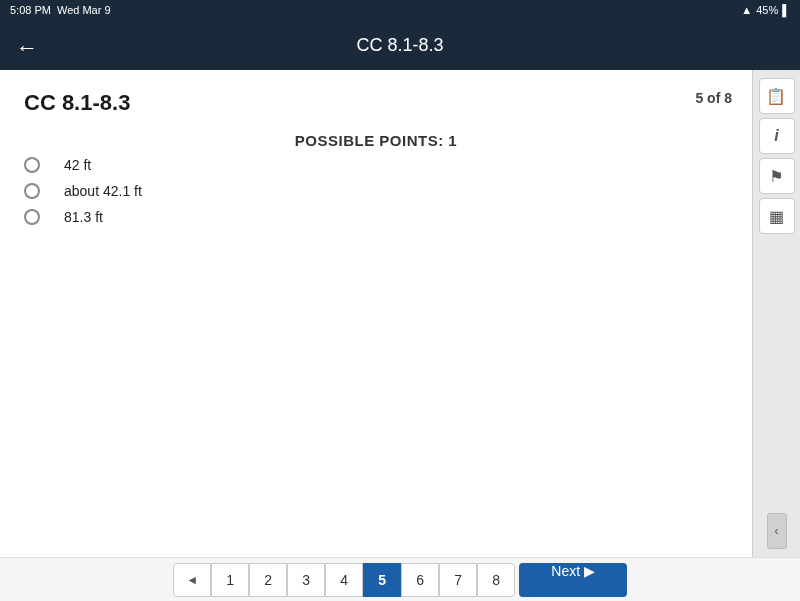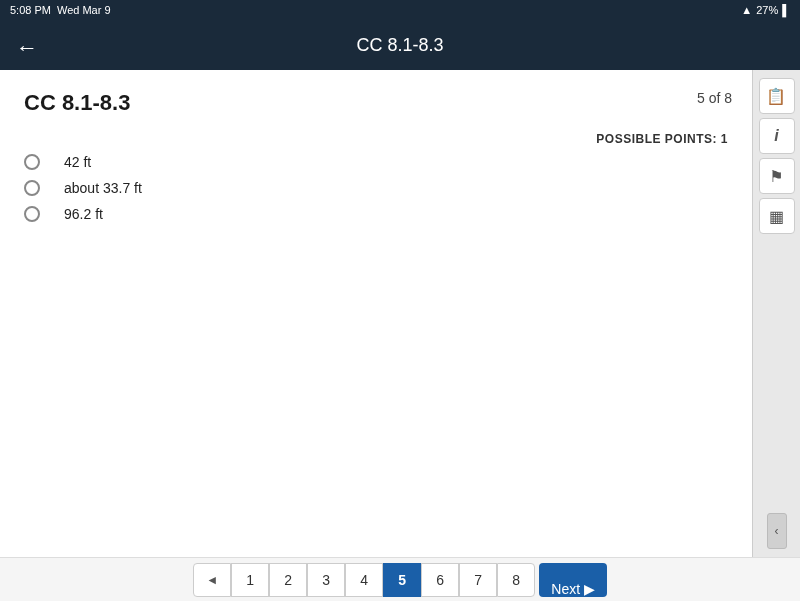--- a/index.html
+++ b/index.html
@@ -67,25 +67,26 @@
       color: #1a1a1a;
       margin-bottom: 16px;
     }
 
     .page-counter {
       position: absolute;
       top: 20px;
       right: 20px;
       font-size: 14px;
       color: #444;
+      font-weight: bold;
     }
 
     .possible-points {
-      text-align: right;
-      font-size: 12px;
+      text-align: center;
+      font-size: 15px;
       font-weight: 600;
       color: #333;
       margin-bottom: 8px;
       letter-spacing: 0.5px;
     }
 
     .question-text {
       font-size: 14px;
       color: #222;
       line-height: 1.5;
@@ -216,45 +217,45 @@
       cursor: pointer;
       font-size: 12px;
       color: #555;
       display: flex;
       align-items: center;
       justify-content: center;
     }
 
     .next-btn {
       height: 34px;
-      padding: 0 12px;
+      padding: 0 32px;
       background: #1a5fa8;
       border: none;
       border-radius: 4px;
       color: white;
       font-size: 14px;
       font-weight: 500;
       cursor: pointer;
       display: flex;
-      align-items: flex-end;
+      align-items: flex-start;
       gap: 6px;
       margin-left: 4px;
     }
   </style>
 </head>
 <body>
 
 <div class="status-bar">
   <div class="status-left">
     <span>5:08 PM</span>
     <span>Wed Mar 9</span>
   </div>
   <div class="status-right">
     <span>▲</span>
-    <span>27%</span>
+    <span>45%</span>
     <span>▌</span>
   </div>
 </div>
 
 <div class="header">
   <button class="header-back">←</button>
   <span class="header-title">CC 8.1-8.3</span>
 </div>
 
 <div class="main-container">
@@ -267,25 +268,25 @@
     <div class="possible-points">POSSIBLE POINTS: 1</div>
 
 
     <ul class="options-list">
       <li class="option-item">
         <div class="option-radio"></div>
         <span class="option-label">42 ft</span>
       </li>
       <li class="option-item">
         <div class="option-radio"></div>
-        <span class="option-label">about 33.7 ft</span>
+        <span class="option-label">about 42.1 ft</span>
       </li>
       <li class="option-item">
         <div class="option-radio"></div>
-        <span class="option-label">96.2 ft</span>
+        <span class="option-label">81.3 ft</span>
       </li>
     </ul>
 
   </div>
 
   <div class="sidebar-tools">
     <button class="tool-btn">
       <span>📋</span>
     </button>
     <button class="tool-btn">

